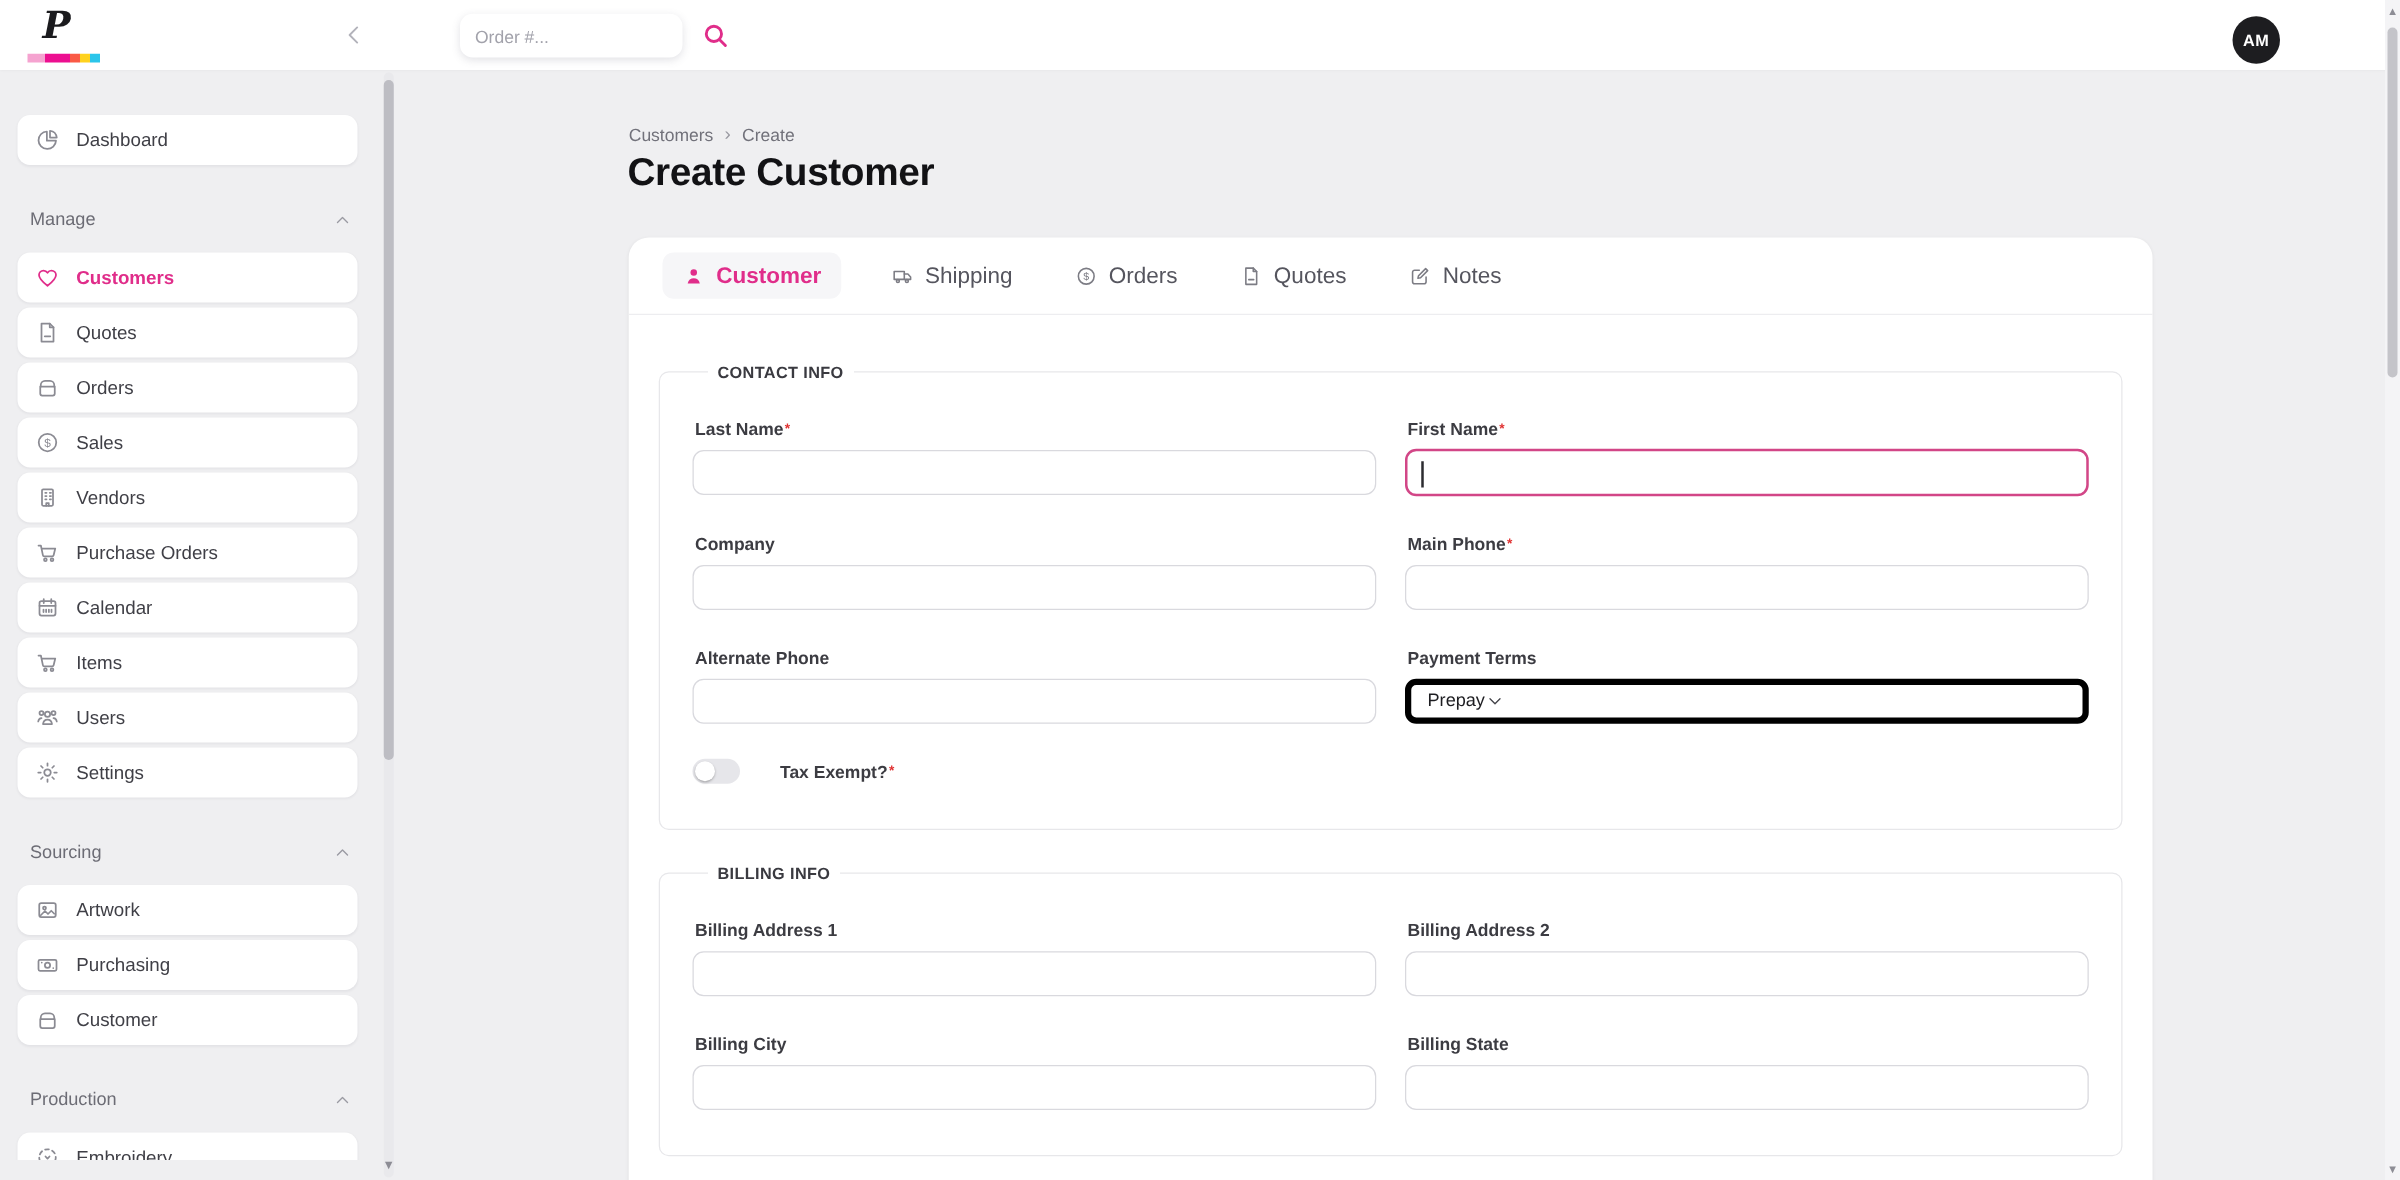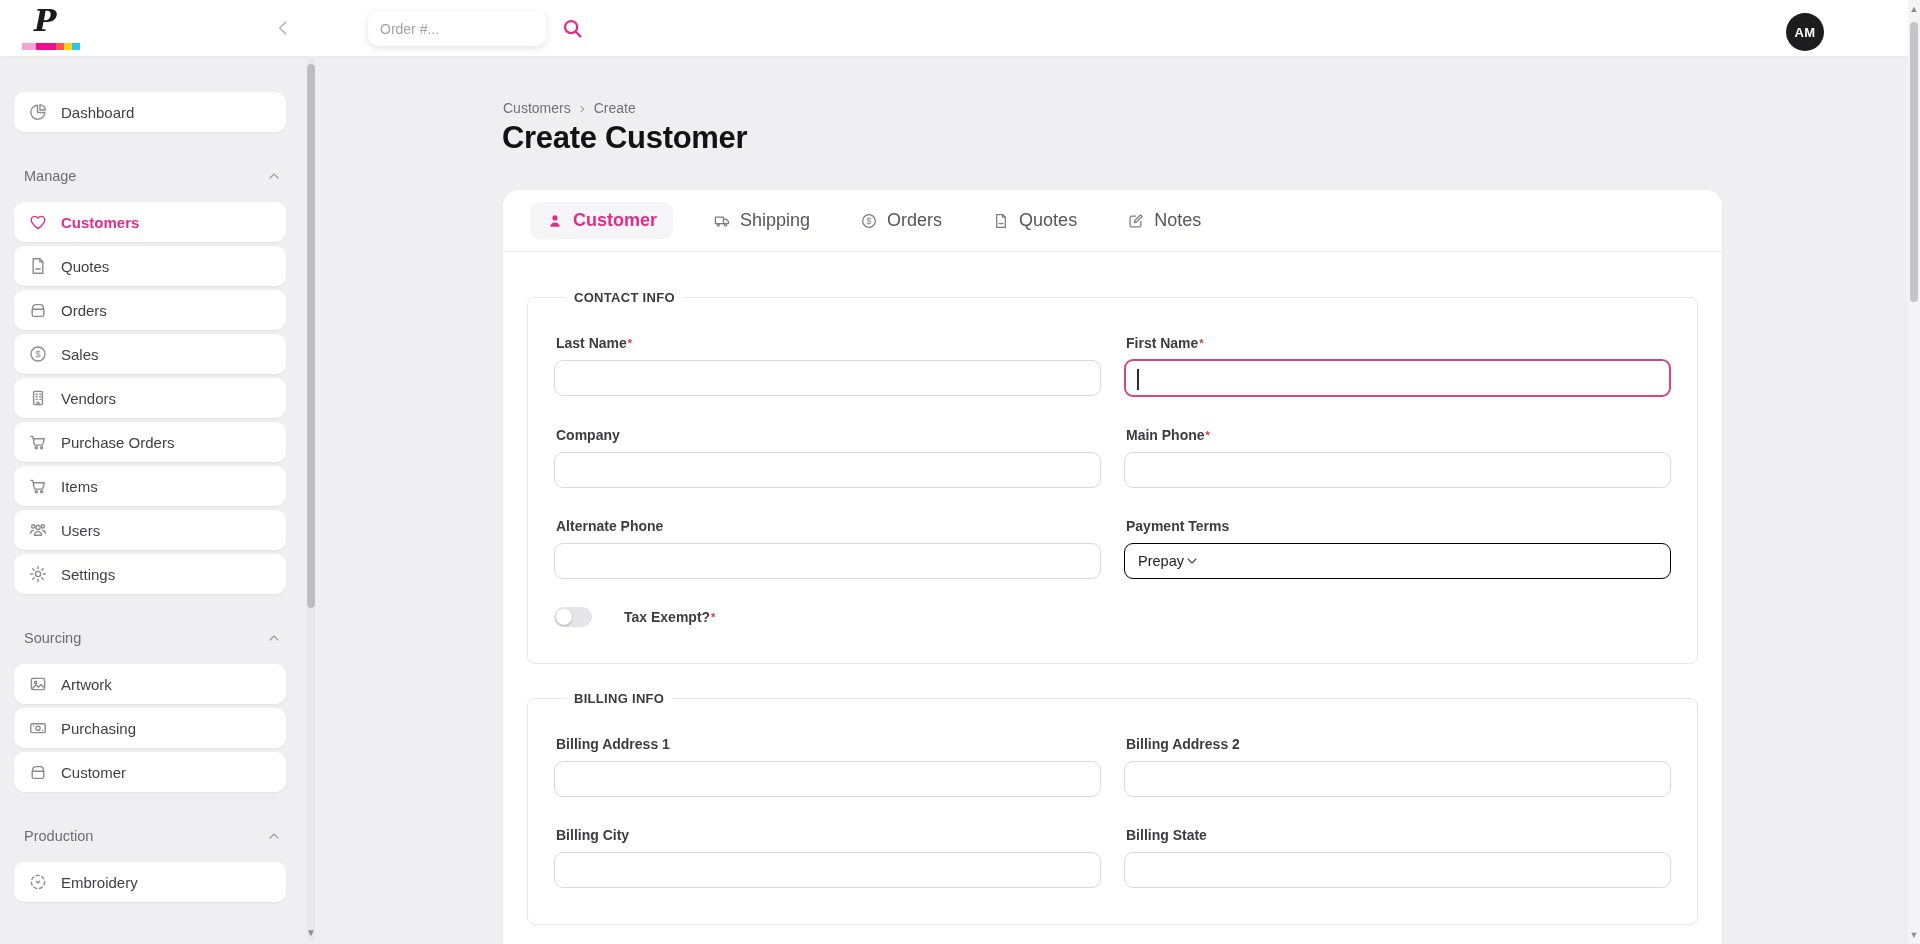--- a/index.html
+++ b/index.html
@@ -58,21 +58,21 @@
 
   .form-wrap { padding:38px 24px 30px 24px; }
   fieldset.section { border:1px solid #e7e7ea; border-radius:8px; padding:30px 26px 36px 26px; margin-bottom:27px; }
   fieldset.section legend { font-size:13px; font-weight:700; color:#3a3a40; letter-spacing:.3px; padding:0 8px; margin-left:12px; }
   .fgrid { display:grid; grid-template-columns:1fr 1fr; column-gap:23px; row-gap:30px; }
   .flabel { font-size:14px; font-weight:700; color:#3c3c42; line-height:17px; margin:0 0 8px 2px; }
   .req { color:var(--required); font-size:11px; vertical-align:top; margin-left:1px; font-weight:700; }
   .tinput { position:relative; height:36px; border:1px solid #d9d9de; border-radius:9px; background:#fff; cursor:text; }
   .tinput.focused { border:2px solid var(--focus); height:38px; margin-top:-1px; }
   .caret { position:absolute; left:11px; top:8px; width:1.5px; height:21px; background:#2c2c30; }
-  .select { height:36px; border:1px solid #000000; border-radius:9px; display:flex; align-items:center; padding:0 13px; cursor:pointer; background:#fff; }
+  .select { height:36px; border:5px solid #000000; border-radius:9px; display:flex; align-items:center; padding:0 13px; cursor:pointer; background:#fff; }
   .select .sel-value { font-size:14.5px; color:#1d1d21; }
   .select .icn { width:16px; height:16px; color:#47474d; }
   .toggle-row { display:flex; align-items:center; gap:32px; margin-top:-2px; }
   .toggle { position:relative; width:38px; height:20px; border-radius:10px; background:#e6e6ea; cursor:pointer; flex:0 0 auto; }
   .toggle .knob { position:absolute; left:2px; top:2px; width:16px; height:16px; border-radius:50%; background:#fff; box-shadow:0 1px 2px rgba(0,0,0,.28); }
   .toggle-row .flabel { margin:0; }
 
   
   .win-scroll { position:absolute; right:0; top:0; width:12px; height:944px; background:#f4f4f6; z-index:9; }
   .win-scroll .arrow { position:absolute; left:0; width:12px; height:14px; color:#8d8d95; font-size:9px; line-height:14px; text-align:center; }
@@ -175,20 +175,30 @@
     </div>
     <div class="side-item">
       <span class="icn">
         <svg viewBox="0 0 20 20">
           <path d="M2.8 4.4h1.9l1.6 7.7a1.2 1.2 0 0 0 1.2 1h6.2a1.2 1.2 0 0 0 1.2-.9l1.3-5.4H5.4"></path>
           <circle cx="8.3" cy="15.8" r="1.1"></circle>
           <circle cx="13.6" cy="15.8" r="1.1"></circle>
         </svg>
       </span>
       <span class="lbl">Purchase Orders</span>
+    </div>
+    <div class="side-item">
+      <span class="icn">
+        <svg viewBox="0 0 20 20">
+          <rect x="3.6" y="4.8" width="12.8" height="11.6" rx="1.6"></rect>
+          <path d="M7 3.2v3.2M13 3.2v3.2M3.6 8.6h12.8"></path>
+          <path d="M6.8 11.6v2m2.1-2v2m2.2-2v2m2.1-2v2"></path>
+        </svg>
+      </span>
+      <span class="lbl">Calendar</span>
     </div>
     <div class="side-item">
       <span class="icn">
         <svg viewBox="0 0 20 20">
           <path d="M2.8 4.4h1.9l1.6 7.7a1.2 1.2 0 0 0 1.2 1h6.2a1.2 1.2 0 0 0 1.2-.9l1.3-5.4H5.4"></path>
           <circle cx="8.3" cy="15.8" r="1.1"></circle>
           <circle cx="13.6" cy="15.8" r="1.1"></circle>
         </svg>
       </span>
       <span class="lbl">Items</span>

